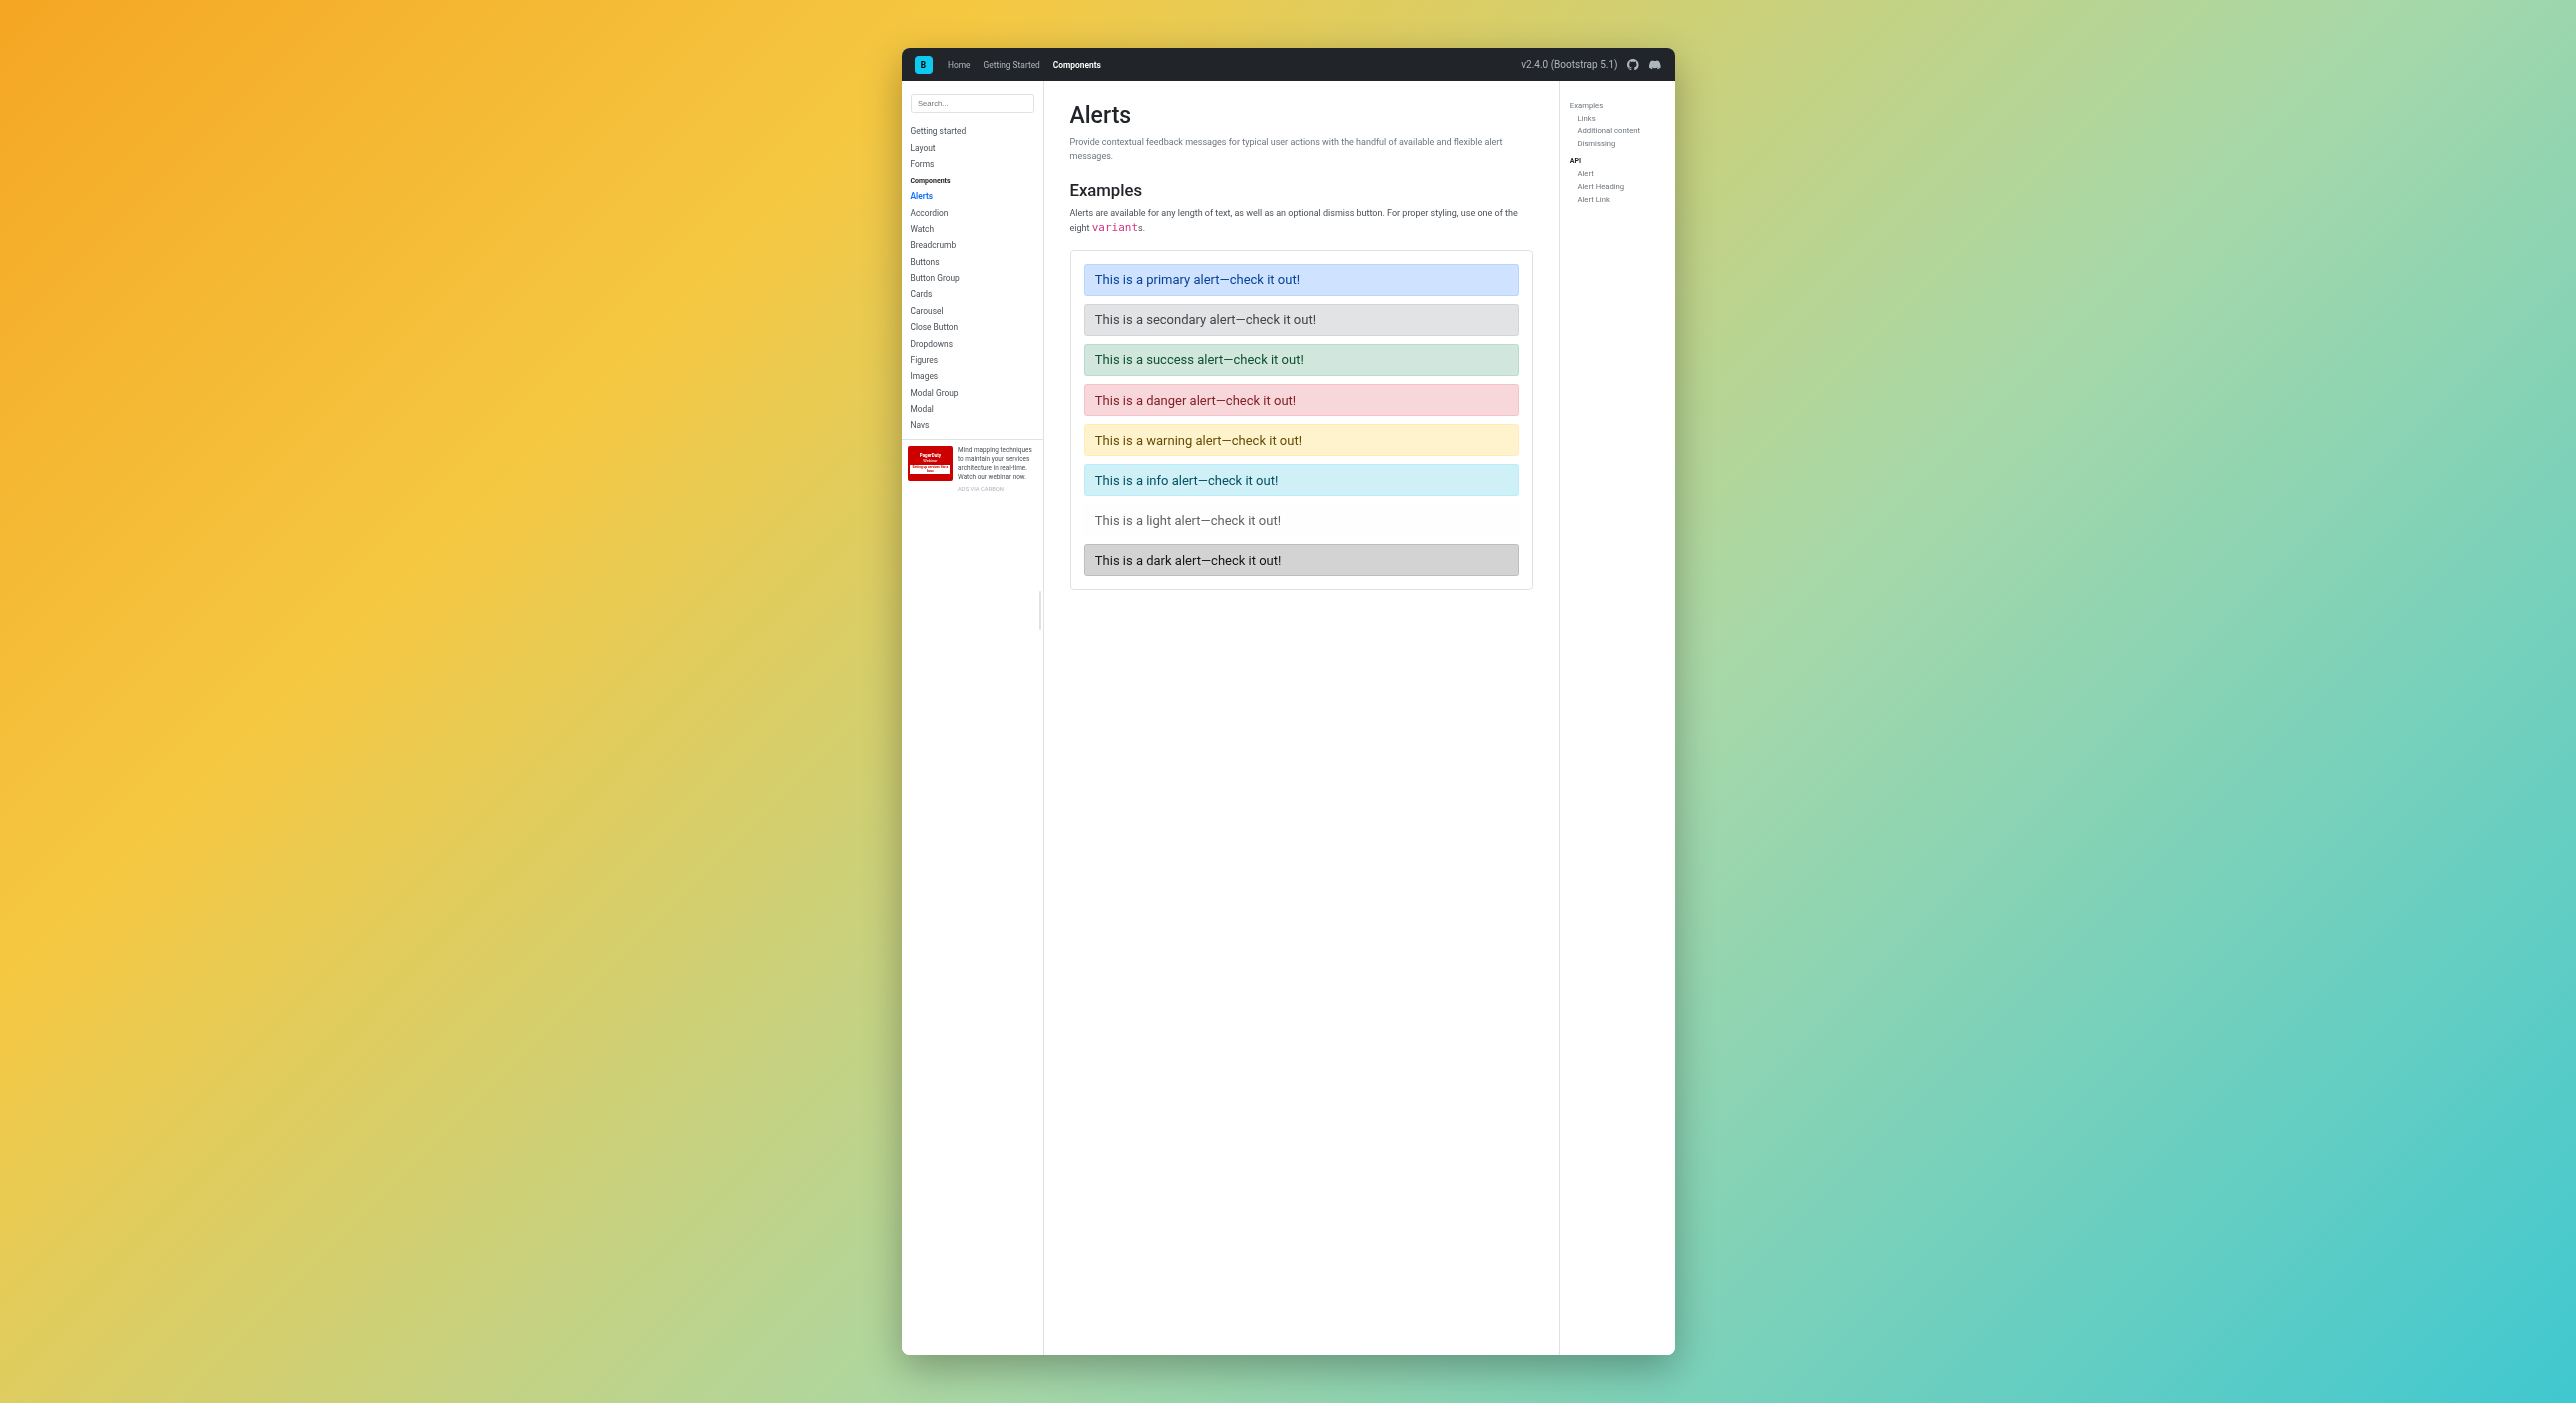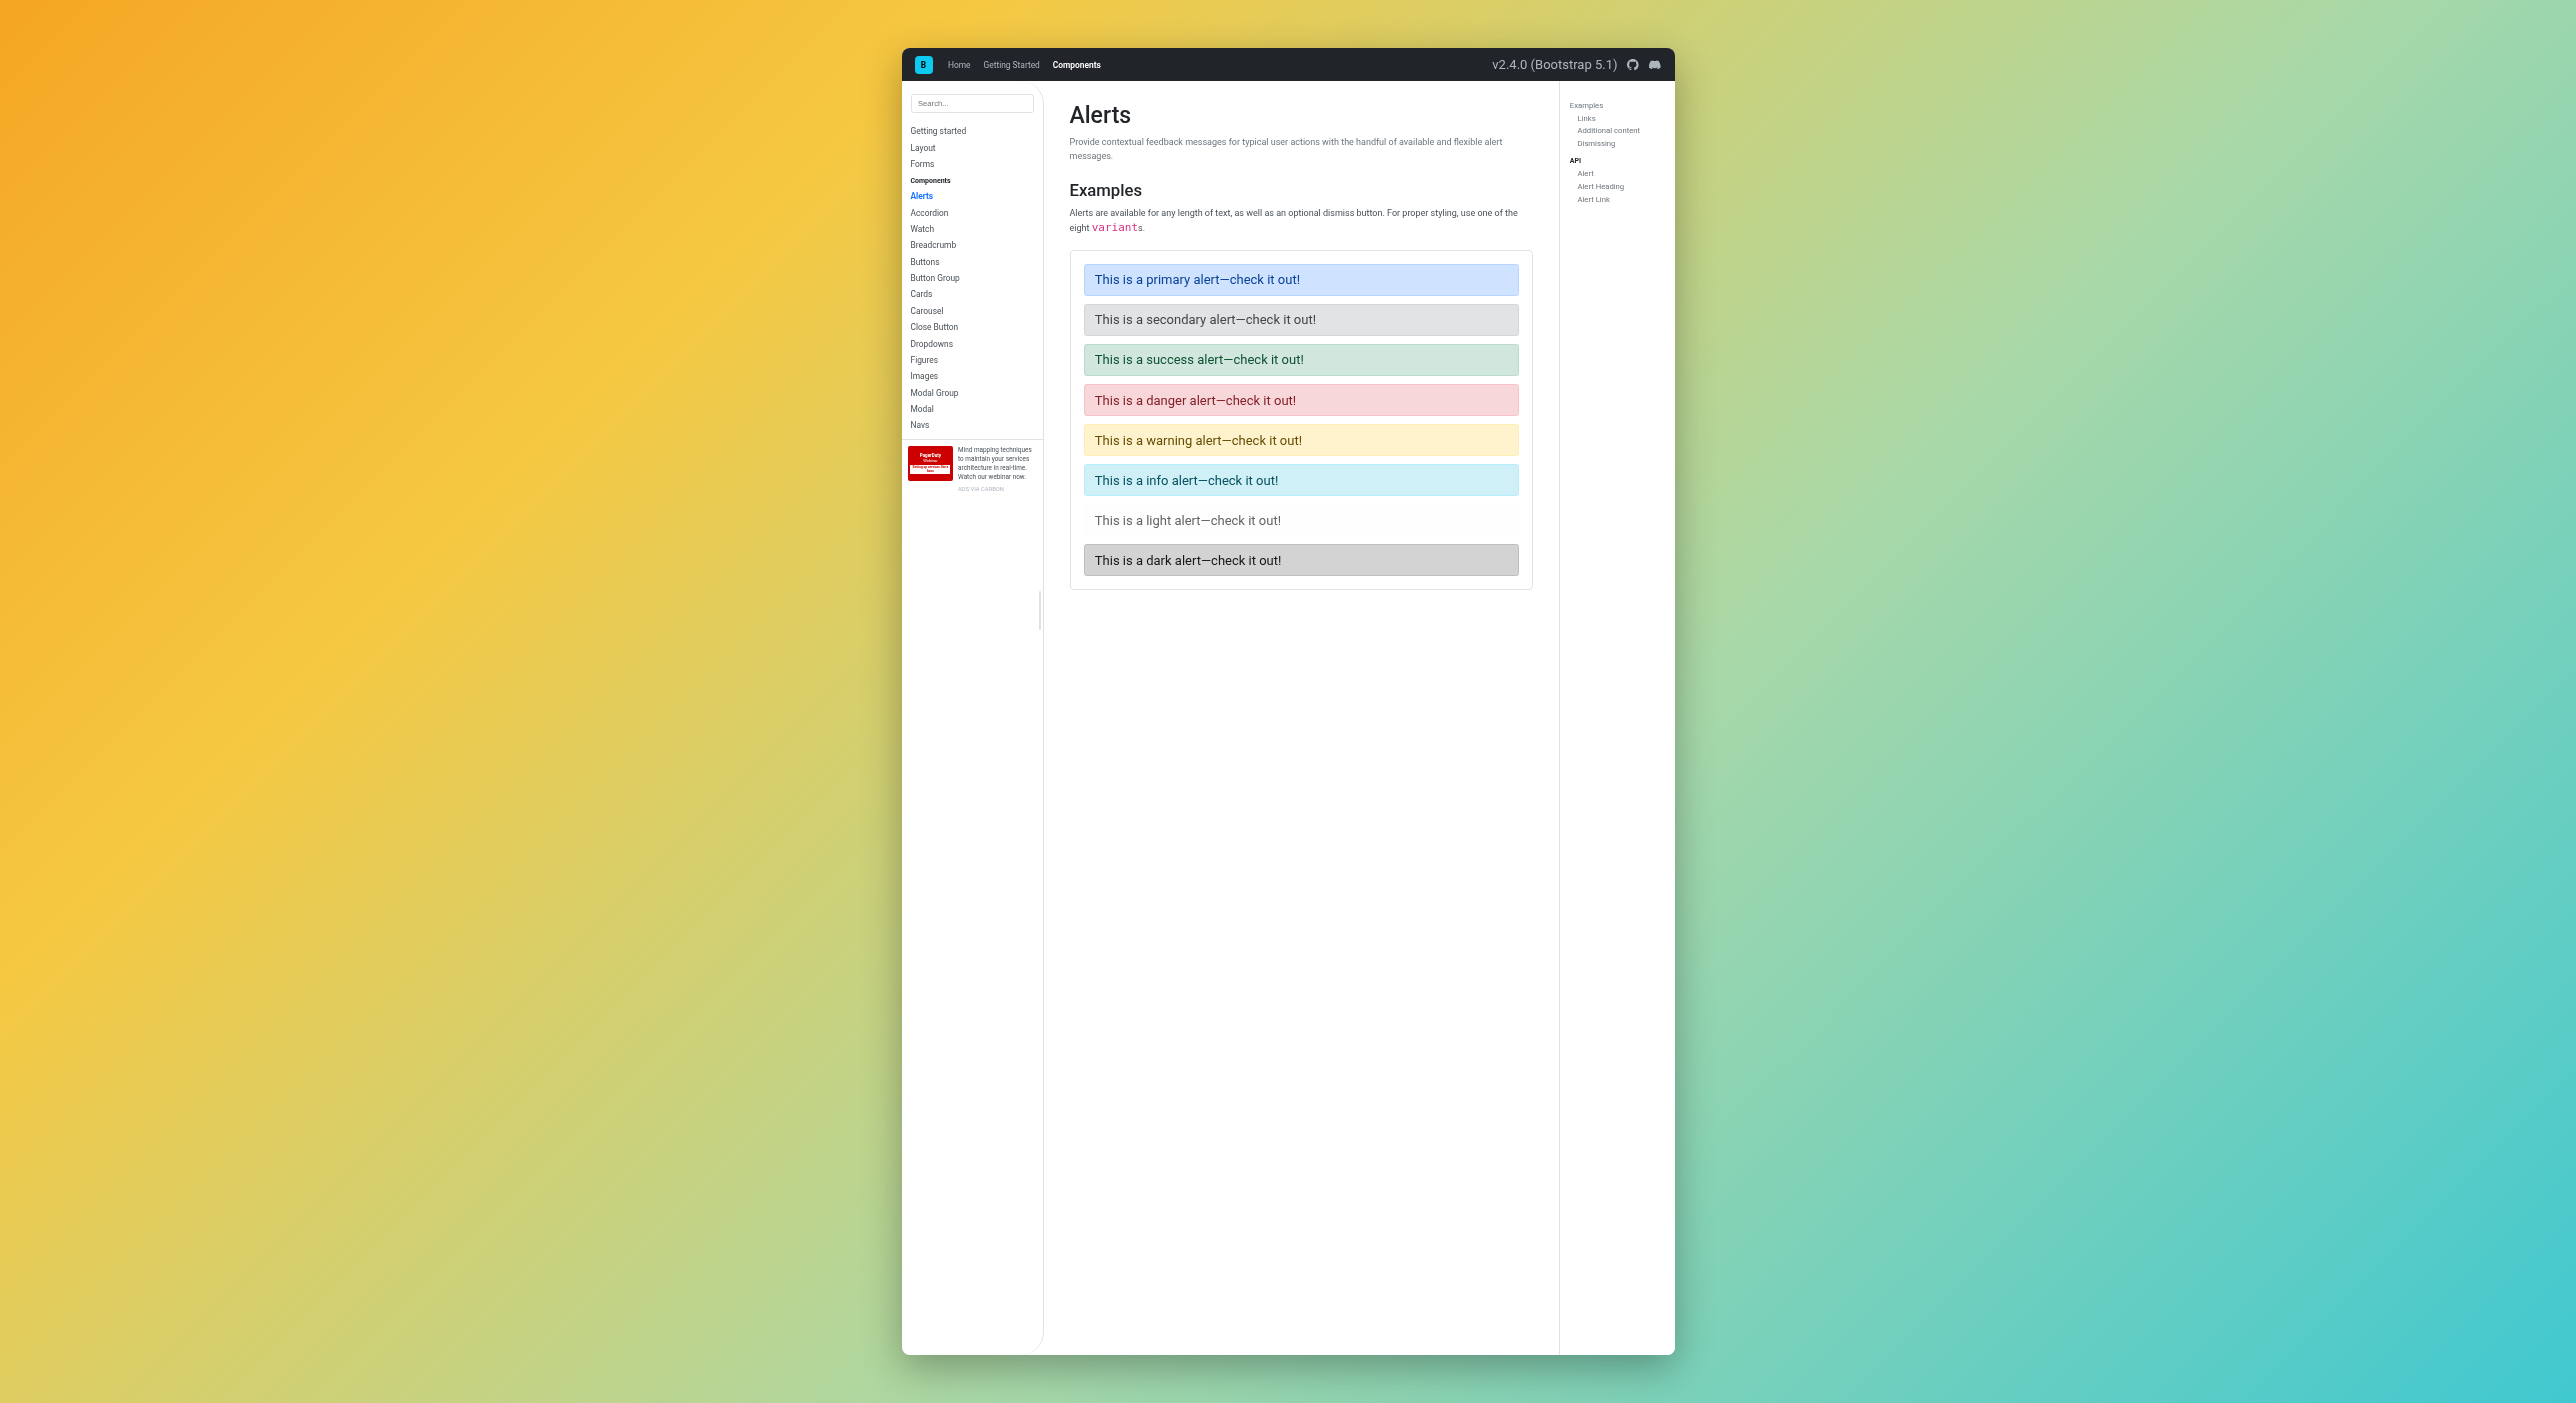--- a/index.html
+++ b/index.html
@@ -68,21 +68,21 @@
     .navbar-right {
       display: flex;
       align-items: center;
       gap: 9px;
       color: #adb5bd;
       font-size: 7.7px;
     }
     .navbar-right span { cursor: pointer; }
     .version-badge {
       color: #adb5bd;
-      font-size: 13px;
+      font-size: 10px;
     }
     .icon-github, .icon-discord {
       width: 13px;
       height: 13px;
       display: inline-flex;
       align-items: center;
       justify-content: center;
       color: #adb5bd;
       font-size: 10.3px;
       cursor: pointer;
@@ -96,21 +96,20 @@
     }
 
     
     .sidebar {
       width: 142px;
       min-width: 142px;
       border-right: 0.6px solid #dee2e6;
       overflow-y: auto;
       padding: 7.7px 0;
       background: #fff;
-      border-radius: 23px;
     }
     .sidebar-search {
       padding: 5.2px 9px;
       margin-bottom: 5.2px;
     }
     .sidebar-search input {
       width: 100%;
       padding: 3.9px 6.4px;
       border: 0.6px solid #dee2e6;
       border-radius: 2.6px;

